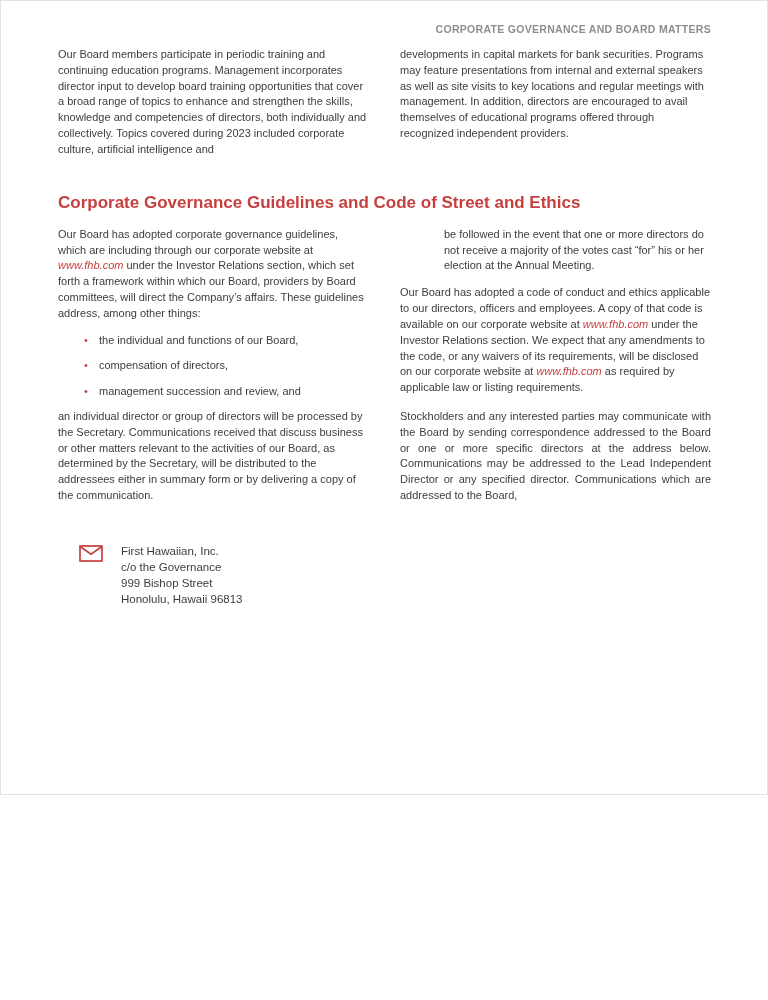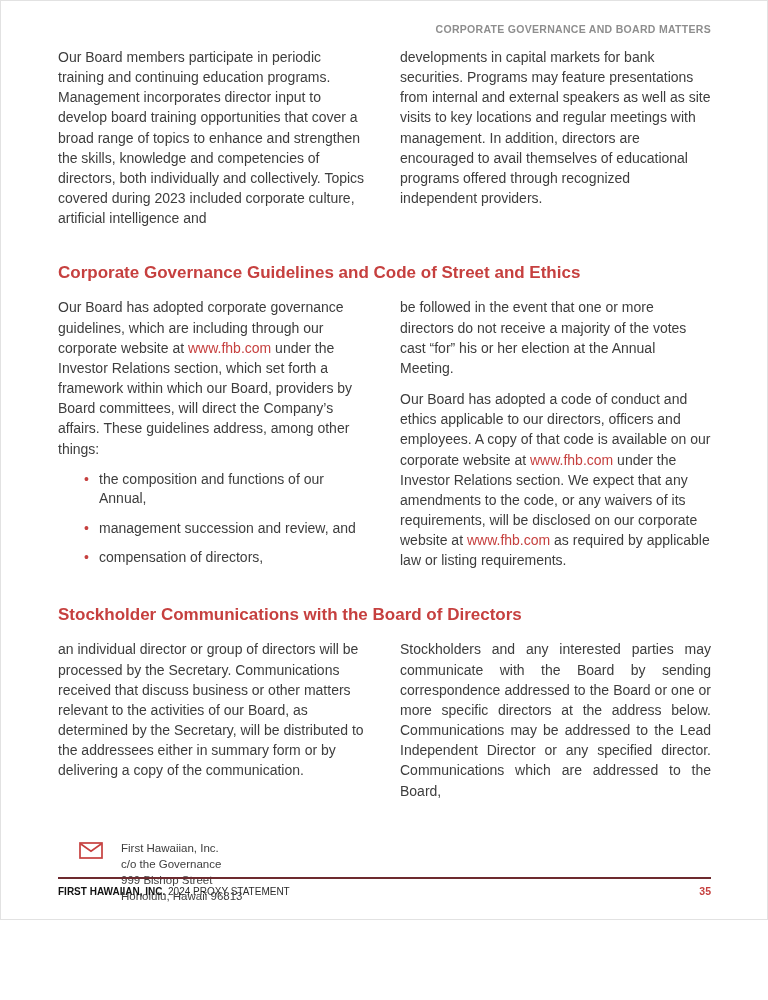--- a/index.html
+++ b/index.html
@@ -4,21 +4,21 @@
 <style>
   * { margin: 0; padding: 0; box-sizing: border-box; }
   html, body { width: 768px; height: 1000px; }
   body {
     font-family: "Liberation Sans", sans-serif;
     background: #ffffff;
     color: #3d3d3d;
   }
   .page {
     width: 768px;
-    height: 920px;
+    height: 795px;
     border: 1px solid #e2e2e2;
     padding: 22px 56px 16px 57px;
     position: relative;
     background: #ffffff;
   }
   .page-header {
     text-align: right;
     color: #8e8e8e;
     font-size: 10.5px;
     font-weight: bold;
@@ -26,38 +26,38 @@
     margin-bottom: 12px;
   }
   h1 {
     color: #c6403f;
     font-size: 17px;
     font-weight: bold;
     margin: 24px 0 14px 0;
   }
   section.first h1 { margin-top: 0; }
   .two-col { display: flex; gap: 31px; }
-  .col { flex: 1; font-size: 14px; line-height: 1.44; }
+  .col { flex: 1; font-size: 11px; line-height: 1.44; }
   .col p { margin-bottom: 11px; }
-  .link { color: #c6403f; text-decoration: none; cursor: pointer; }
+  .link { color: #c6403f; text-decoration: none; cursor: pointer; font-style: italic; }
   ul.red-bullets { list-style: none; margin: 4px 0 0 26px; }
   ul.red-bullets li {
     position: relative;
     padding-left: 15px;
     margin-bottom: 10px;
     line-height: 1.4;
   }
   ul.red-bullets li::before {
     content: "\2022";
     color: #c6403f;
     position: absolute;
     left: 0;
     top: 0;
   }
-  .indent-para { }
+  .indent-para { margin-left: 44px; }
   .justify { text-align: justify; }
   .address {
     display: flex;
     align-items: flex-start;
     gap: 18px;
     margin: 28px 0 0 21px;
   }
   .envelope { margin-top: 2px; }
   .addr-lines { font-size: 11.5px; line-height: 1.4; color: #3d3d3d; }
   footer {
@@ -95,34 +95,33 @@
       </div>
     </div>
   </section>
 
   <section>
     <h1>Corporate Governance Guidelines and Code of Street and Ethics</h1>
     <div class="two-col">
       <div class="col">
         <p><span>Our Board has adopted corporate governance guidelines, which are including through our corporate website at </span><a class="link">www.fhb.com</a><span> under the Investor Relations section, which set forth a framework within which our Board, providers by Board committees, will direct the Company’s affairs. These guidelines address, among other things:</span></p>
         <ul class="red-bullets">
-          <li><span>the composition and functions of our Annual,</span></li>
+          <li><span>the individual and functions of our Board,</span></li>
+          <li><span>compensation of directors,</span></li>
           <li><span>management succession and review, and</span></li>
-          <li><span>compensation of directors,</span></li>
         </ul>
       </div>
       <div class="col">
         <p class="indent-para">be followed in the event that one or more directors do not receive a majority of the votes cast “for” his or her election at the Annual Meeting.</p>
         <p><span>Our Board has adopted a code of conduct and ethics applicable to our directors, officers and employees. A copy of that code is available on our corporate website at </span><a class="link">www.fhb.com</a><span> under the Investor Relations section. We expect that any amendments to the code, or any waivers of its requirements, will be disclosed on our corporate website at </span><a class="link">www.fhb.com</a><span> as required by applicable law or listing requirements.</span></p>
       </div>
     </div>
   </section>
 
   <section>
-    <h1>Stockholder Communications with the Board of Directors</h1>
     <div class="two-col">
       <div class="col">
         <p>an individual director or group of directors will be processed by the Secretary. Communications received that discuss business or other matters relevant to the activities of our Board, as determined by the Secretary, will be distributed to the addressees either in summary form or by delivering a copy of the communication.</p>
       </div>
       <div class="col">
         <p class="justify">Stockholders and any interested parties may communicate with the Board by sending correspondence addressed to the Board or one or more specific directors at the address below. Communications may be addressed to the Lead Independent Director or any specified director. Communications which are addressed to the Board,</p>
       </div>
     </div>
 
     <div class="address">
@@ -132,20 +131,14 @@
       </svg>
       <div class="addr-lines">
         <div>First Hawaiian, Inc.</div>
         <div>c/o the Governance</div>
         <div>999 Bishop Street</div>
         <div>Honolulu, Hawaii 96813</div>
       </div>
     </div>
   </section>
 
-  <footer>
-    <div class="footer-left">
-      <span class="footer-company">FIRST HAWAIIAN, INC.</span><span> 2024 PROXY STATEMENT</span>
-    </div>
-    <span class="page-num">35</span>
-  </footer>
 
 </div>
 
 </body></html>

